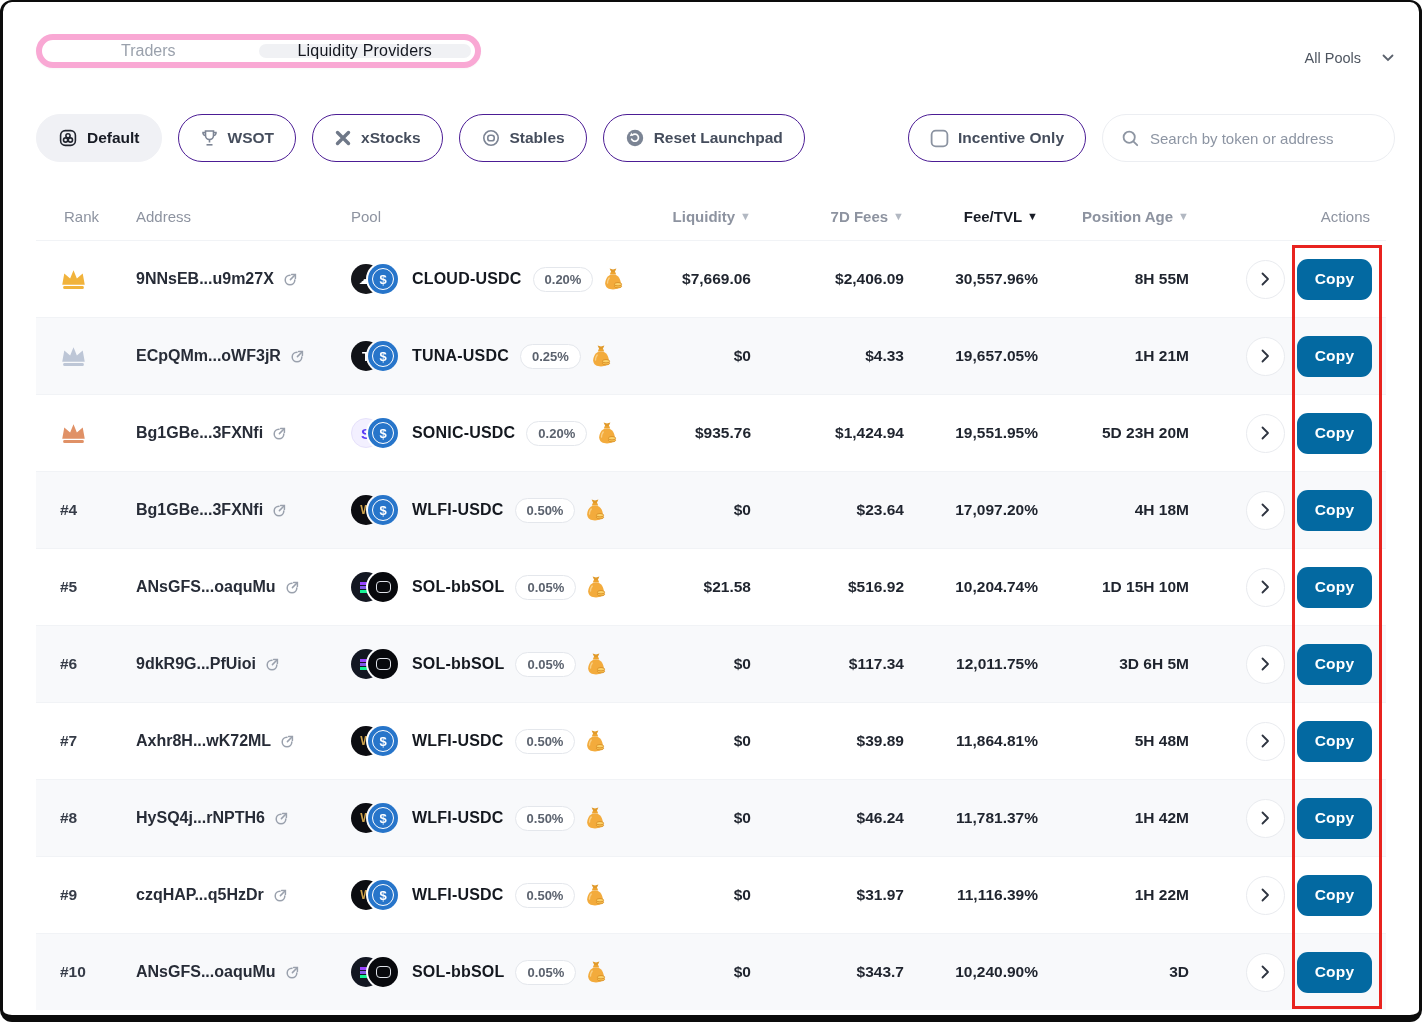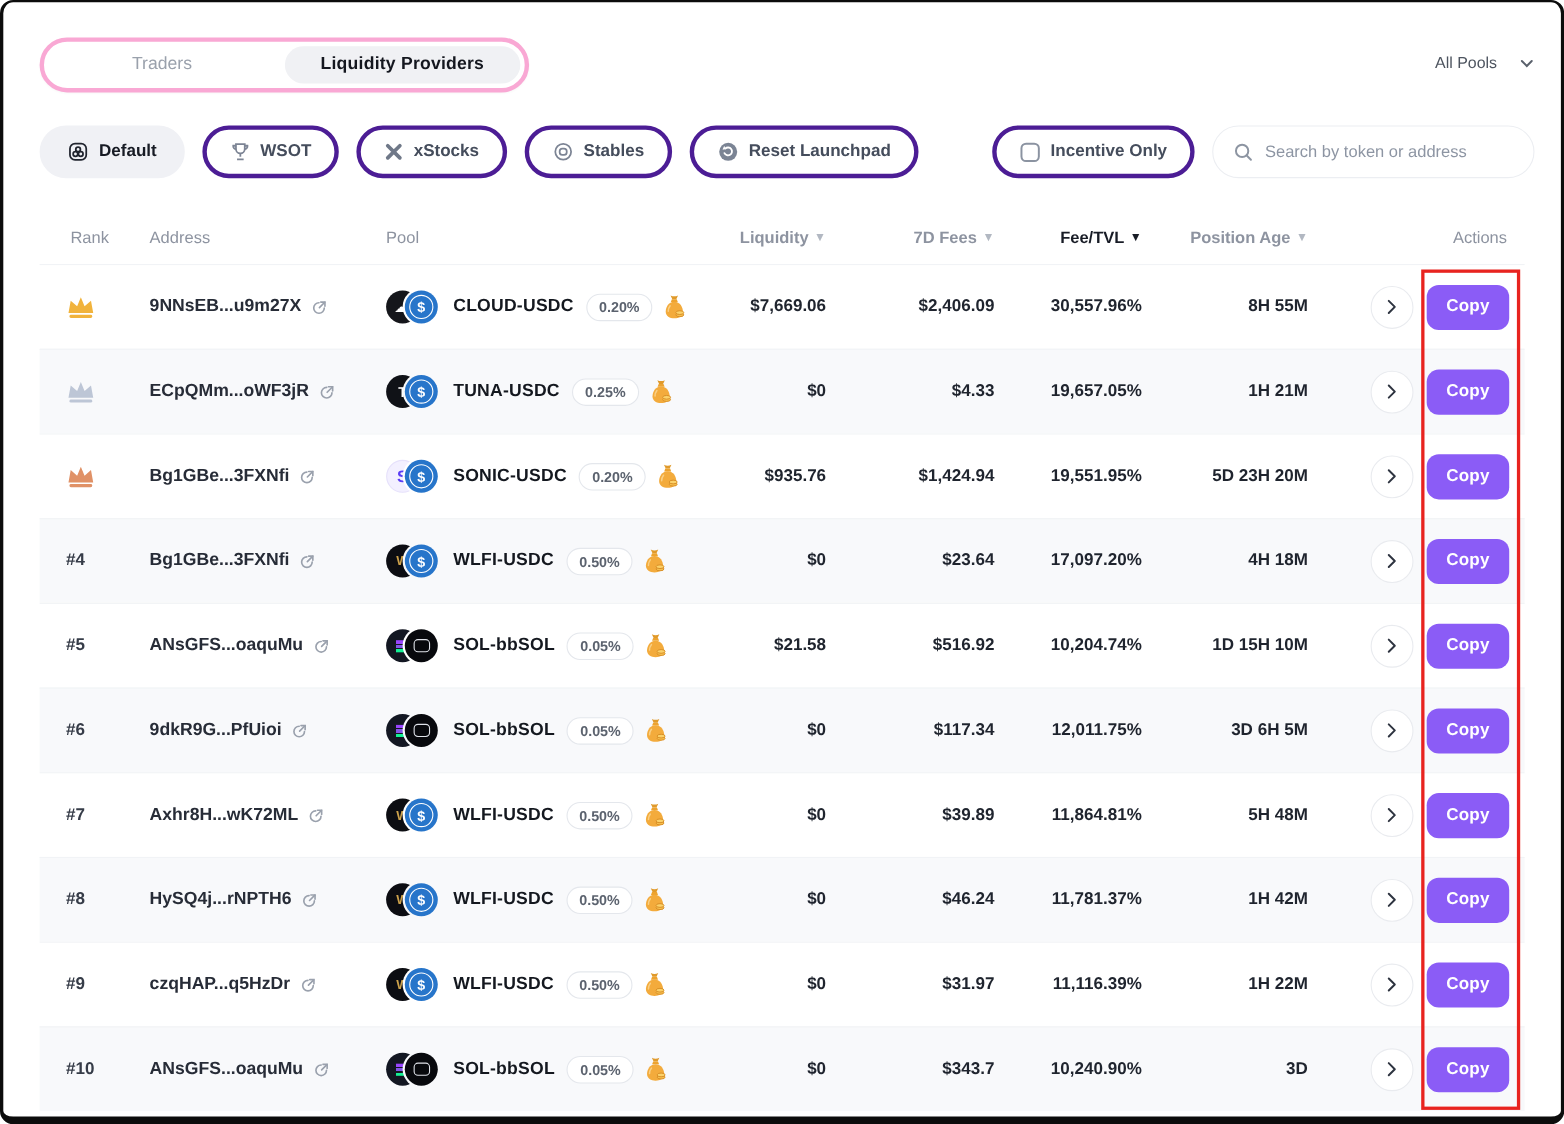--- a/index.html
+++ b/index.html
@@ -9,46 +9,46 @@
     background:#ffffff; position:relative; overflow:hidden;
     color:#1f242e;
   }
   .page-frame {
     position:absolute; inset:0; border:3px solid #0c0c0c; border-top-width:2px;
     border-bottom-width:7px; border-radius:12px; pointer-events:none; z-index:90;
   }
 
   
   .tabs-wrap {
-    position:absolute; left:36px; top:34px; width:445px; height:50px;
-    background:#fff; border:4px solid #f9a8d4; border-radius:26px;
+    position:absolute; left:36px; top:34px; width:445px; height:34px;
+    background:#fff; border:6px solid #f9a8d4; border-radius:26px;
     display:flex; align-items:stretch; box-shadow:0 1px 2px rgba(20,24,40,.03);
   }
   .tab {
     flex:1; display:flex; align-items:center; justify-content:center;
     font-size:16px; color:#9aa1ac; cursor:pointer;
   }
   .tab.active {
     margin:4px; background:#f0f1f4; border-radius:21px;
-    color:#14171f; font-weight:700; letter-spacing:.2px;
+    color:#14171f; font-weight:400; letter-spacing:.2px;
   }
   .pools-dd {
     position:absolute; right:28px; top:50px; display:flex; align-items:center; gap:21px;
     color:#4d545f; font-size:14.5px; cursor:pointer;
   }
 
   
   .filters {
     position:absolute; left:36px; top:114px; right:27px; height:48px;
     display:flex; align-items:stretch; gap:16px;
   }
   .pill {
     display:flex; align-items:center; gap:9px; padding:0 21px;
     border-radius:24px; font-size:15.5px; font-weight:600; color:#454d5c;
-    background:#fff; border:4px solid #4c1d95; white-space:nowrap; cursor:pointer;
+    background:#fff; border:1px solid #4c1d95; white-space:nowrap; cursor:pointer;
   }
   .pill.selected { background:#f0f1f5; border-color:#f0f1f5; color:#171b24; }
   .pill .ficon { display:flex; align-items:center; }
   .spacer { flex:1; }
   .search-pill {
     display:flex; align-items:center; gap:10px; width:293px; padding:0 18px;
     border:1px solid #eceef2; border-radius:24px; background:#fff;
   }
   .search-pill input {
     border:none; outline:none; font-size:15px; color:#3a404c; width:100%;
@@ -123,21 +123,21 @@
   }
   .bag-ic { margin-left:9px; display:flex; }
 
   .c-num { text-align:right; font-size:15.5px; color:#1f242e; font-weight:600; }
   .c-actions { display:flex; align-items:center; justify-content:flex-end; gap:12px; padding-right:14px; }
   .chev-btn {
     width:39px; height:39px; border-radius:50%; border:1px solid #e9ebef; background:#fff;
     display:flex; align-items:center; justify-content:center; cursor:pointer;
   }
   .copy-btn {
-    width:75px; height:41px; border-radius:11px; background:#8b5cf6; color:#fff;
+    width:75px; height:41px; border-radius:11px; background:#0369a1; color:#fff;
     border:none; font-size:15.5px; font-weight:700; font-family:inherit;
     display:flex; align-items:center; justify-content:center; cursor:pointer; letter-spacing:.2px;
   }
 
   .annotation-box {
     position:absolute; left:1292px; top:245px; width:90px; height:764px;
     border:3px solid #e8231f; z-index:60; pointer-events:none;
   }
   svg { display:block; }
 </style>

